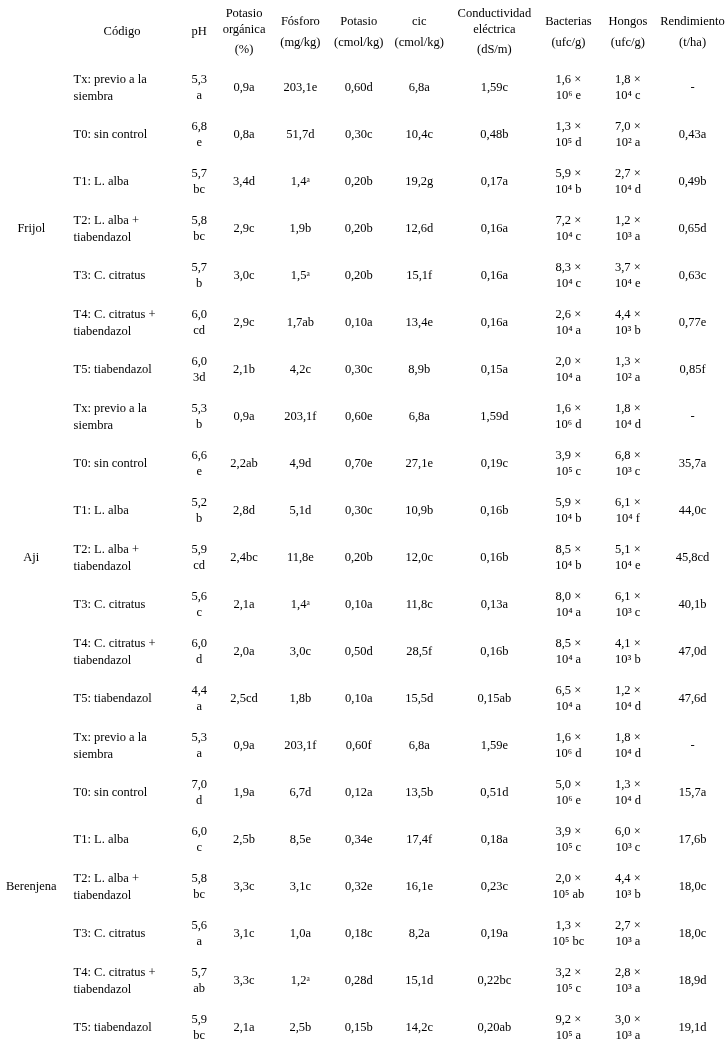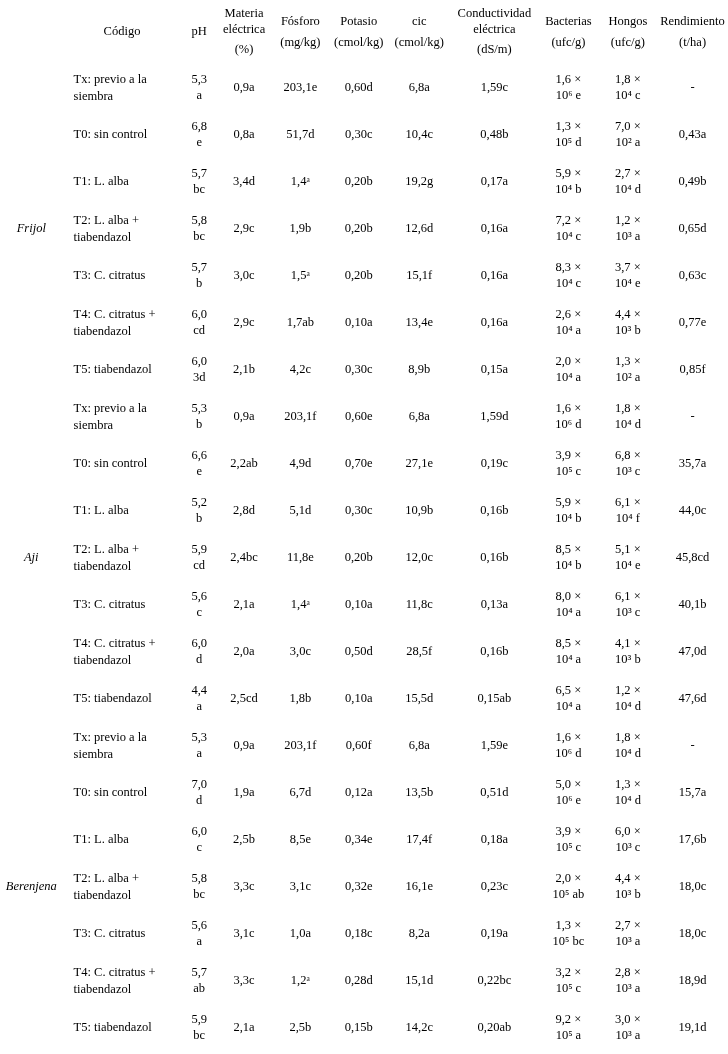--- a/index.html
+++ b/index.html
@@ -46,21 +46,20 @@
   .h-unit { margin-top: 5px; }
   .two-line { white-space: pre-line; }
   .cell-codigo, td.codigo {
     text-align: left;
     padding-left: 11px;
     line-height: 1.3;
   }
   .group-cell {
     text-align: center;
     vertical-align: middle;
-    font-style: italic;
   }
 </style>
 </head>
 <body>
 
 <div class="page">
   <table class="soil-table">
     <colgroup>
       <col class="c-group">
         <col class="c-codigo">
@@ -79,21 +78,21 @@
         <th>
           <div class="h-label"></div>
         </th>
         <th>
           <div class="h-label">Código</div>
         </th>
         <th>
           <div class="h-label">pH</div>
         </th>
         <th>
-          <div class="h-label">Materia eléctrica</div>
+          <div class="h-label">Potasio orgánica</div>
           <div class="h-unit">(%)</div>
         </th>
         <th>
           <div class="h-label">Fósforo</div>
           <div class="h-unit">(mg/kg)</div>
         </th>
         <th>
           <div class="h-label">Potasio</div>
           <div class="h-unit">(cmol/kg)</div>
         </th>

